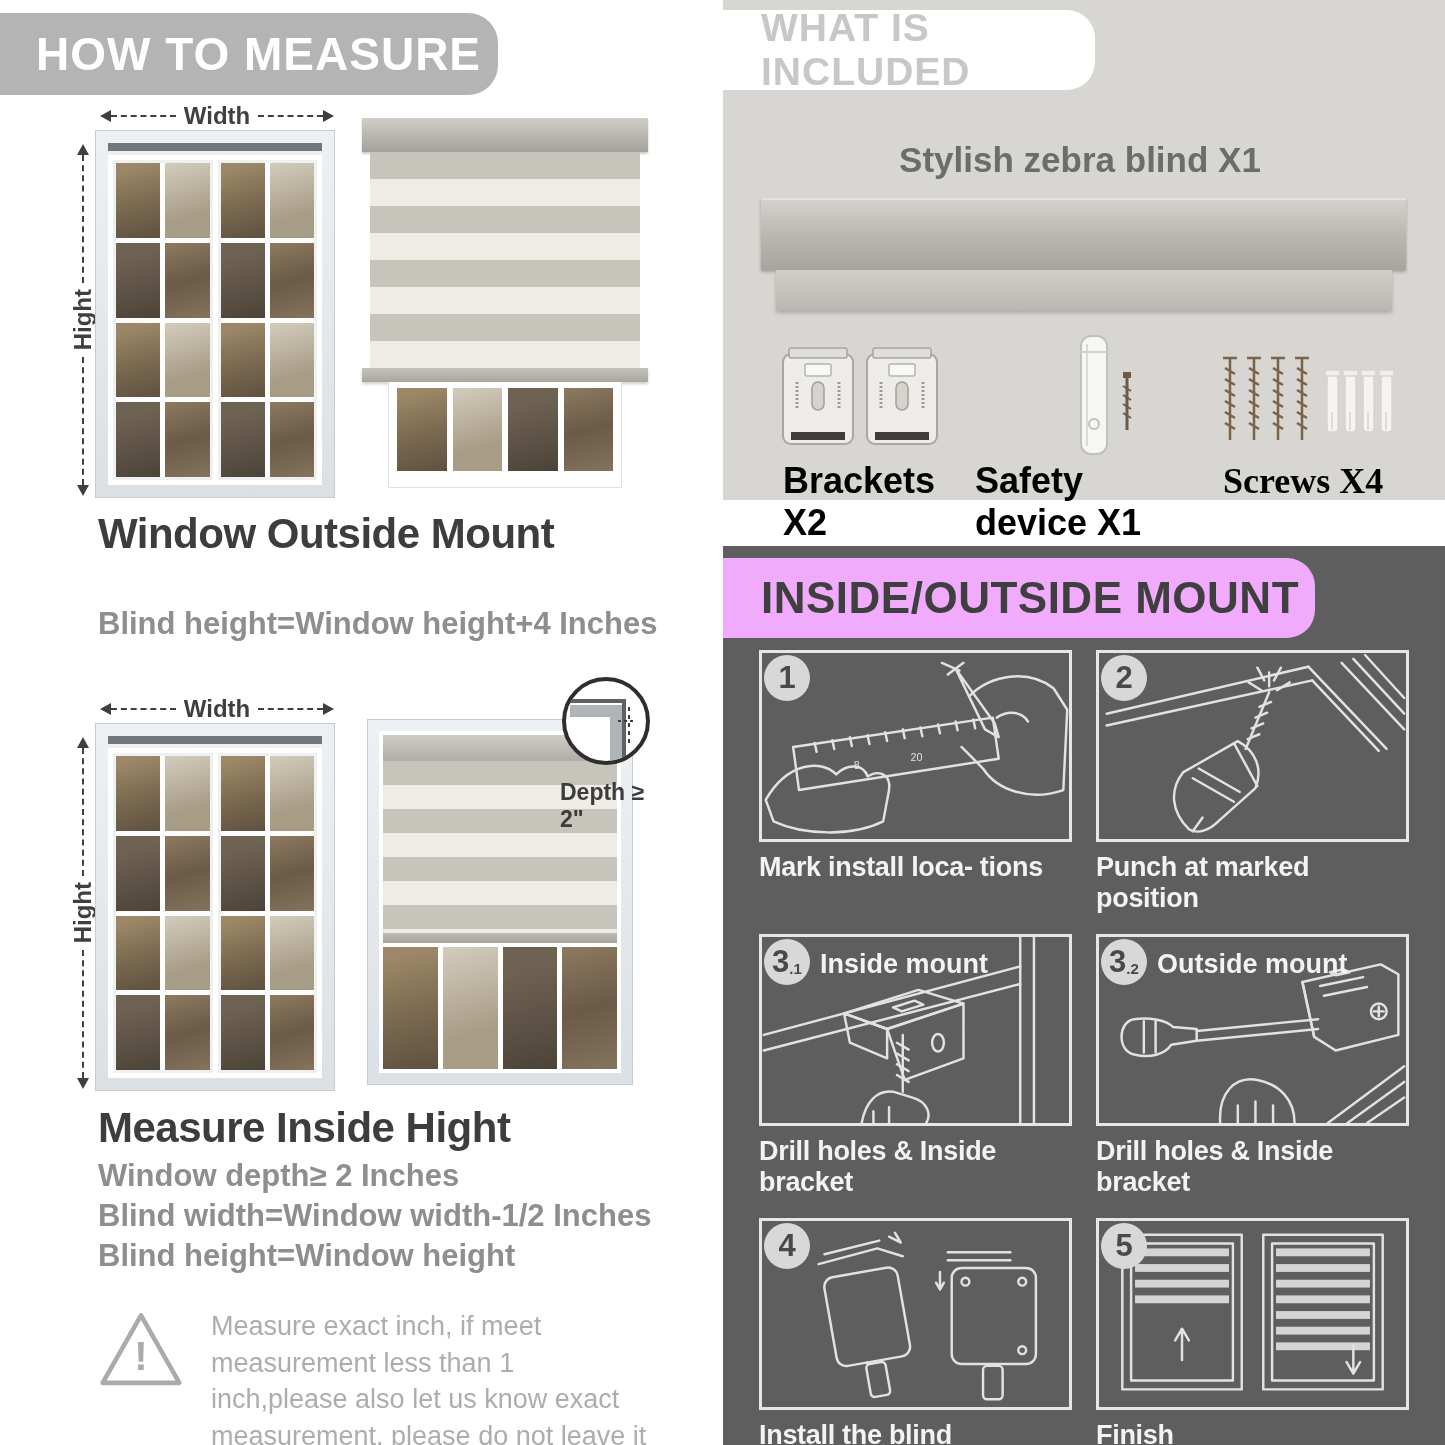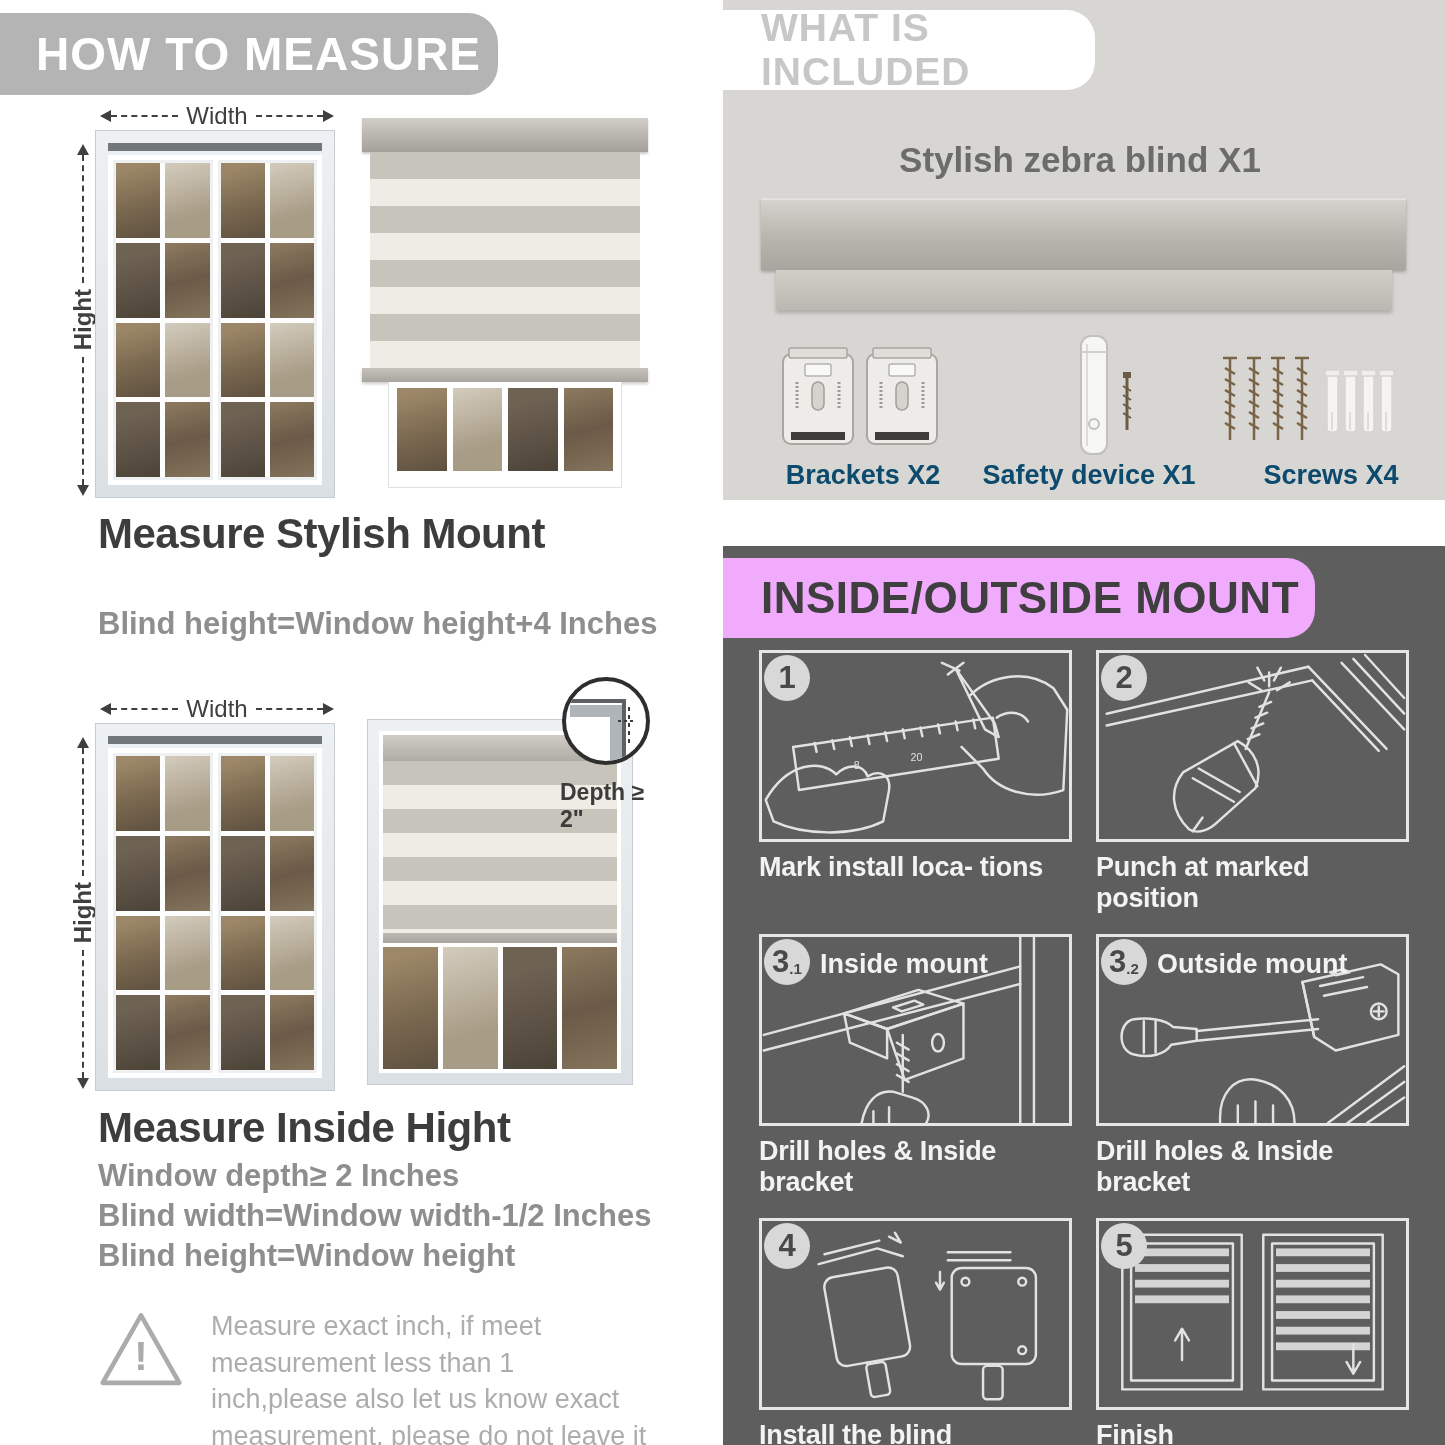--- a/index.html
+++ b/index.html
@@ -13,21 +13,21 @@
   .htm-header span { font-size:46px; font-weight:bold; color:#ffffff; letter-spacing:1px; }
 
   .diagram { position:absolute; left:62px; width:592px; height:402px; }
   #diagram-outside { top:102px; }
   #diagram-inside  { top:695px; }
 
   .h-arrow { position:absolute; left:38px; top:4px; width:234px; display:flex; align-items:center; height:20px; }
   .h-arrow .dash { flex:1; border-top:2px dashed #3f3f3f; height:0; }
   .h-arrow .ah-l { width:0; height:0; border-right:11px solid #3f3f3f; border-top:6px solid transparent; border-bottom:6px solid transparent; }
   .h-arrow .ah-r { width:0; height:0; border-left:11px solid #3f3f3f; border-top:6px solid transparent; border-bottom:6px solid transparent; }
-  .h-arrow .lbl { padding:0 8px; font-size:24px; font-weight:normal; color:#3f3f3f; }
+  .h-arrow .lbl { padding:0 8px; font-size:24px; font-weight:bold; color:#3f3f3f; }
 
   .v-arrow { position:absolute; left:8px; top:42px; height:352px; width:26px;
     display:flex; flex-direction:column; align-items:center; }
   .v-arrow .vdash { flex:1; border-left:2px dashed #3f3f3f; width:0; }
   .v-arrow .av-u { width:0; height:0; border-bottom:11px solid #3f3f3f; border-left:6px solid transparent; border-right:6px solid transparent; }
   .v-arrow .av-d { width:0; height:0; border-top:11px solid #3f3f3f; border-left:6px solid transparent; border-right:6px solid transparent; }
   .v-arrow .lbl-v { writing-mode:vertical-rl; transform:rotate(180deg); font-size:24px; font-weight:bold; color:#3f3f3f; padding:6px 0; }
 
   .window { position:absolute; background:linear-gradient(180deg,#eef1f3,#dbe0e4);
     border:1px solid #c6ccd1; padding:12px; }
@@ -84,24 +84,24 @@
   .headrail-top { position:absolute; left:38px; top:198px; width:645px; height:72px;
     background:linear-gradient(180deg,#d4d2cc,#b7b5ad 55%,#a7a59d);
     border-top:2px solid #e3e2de; box-shadow:0 2px 3px rgba(0,0,0,.25); }
   .headrail-bot { position:absolute; left:53px; top:270px; width:616px; height:40px;
     background:linear-gradient(180deg,#d0cec6,#bab8b0); box-shadow:0 3px 4px rgba(0,0,0,.2); }
   .hardware { position:absolute; left:0; top:332px; width:722px; height:130px; }
   .hw-brackets { position:absolute; left:58px; top:12px; }
   .hw-safety   { position:absolute; left:330px; top:0; }
   .hw-screws   { position:absolute; left:492px; top:20px; }
   .hw-labels { position:absolute; left:0; top:460px; width:722px; height:40px; }
-  .hw-labels span { position:absolute; font-size:27px; font-weight:bold; color:#0c4a6e; text-align:center; }
+  .hw-labels span { position:absolute; font-size:36px; font-weight:bold; color:#000000; text-align:left; }
   #lbl-brackets { left:60px;  width:160px; }
   #lbl-safety   { left:252px; width:228px; }
-  #lbl-screws   { left:523px; width:170px; }
+  #lbl-screws   { left:500px; width:170px;font-family:Liberation Serif, serif; }
 
   
   .mount-panel { position:absolute; left:723px; top:546px; width:722px; height:899px; background:#5e5e5e; }
   .iom-header { position:absolute; left:0; top:12px; width:592px; height:80px; background:#f0abfc;
     border-radius:0 28px 28px 0; display:flex; align-items:center; padding-left:38px; }
   .iom-header span { font-size:44px; font-weight:bold; color:#3f3f3f; letter-spacing:0.5px; }
   .steps { position:absolute; left:36px; top:104px; width:650px;
     display:grid; grid-template-columns:1fr 1fr; column-gap:24px; row-gap:20px; }
   .step { display:flex; flex-direction:column; }
   .step-img { position:relative; height:192px; border:3px solid #e6e6e6; overflow:hidden; }
@@ -175,21 +175,21 @@
         <div class="below-panes">
             <div class="pane p1"></div>
             <div class="pane p2"></div>
             <div class="pane p3"></div>
             <div class="pane p4"></div>
           </div>
       </div>
     </div>
   </div>
 
-  <div class="mtitle" id="title-outside">Measure Stylish Mount</div>
+  <div class="mtitle" id="title-outside">Window Outside Mount</div>
   <div class="mline" id="out-line2">Blind height=Window height+4 Inches</div>
 
   <div class="diagram" id="diagram-inside">
     <div class="h-arrow">
       <span class="ah-l"></span>
         <span class="dash"></span>
       <span class="lbl">Width</span>
       <span class="dash"></span>
         <span class="ah-r"></span>
     </div>

